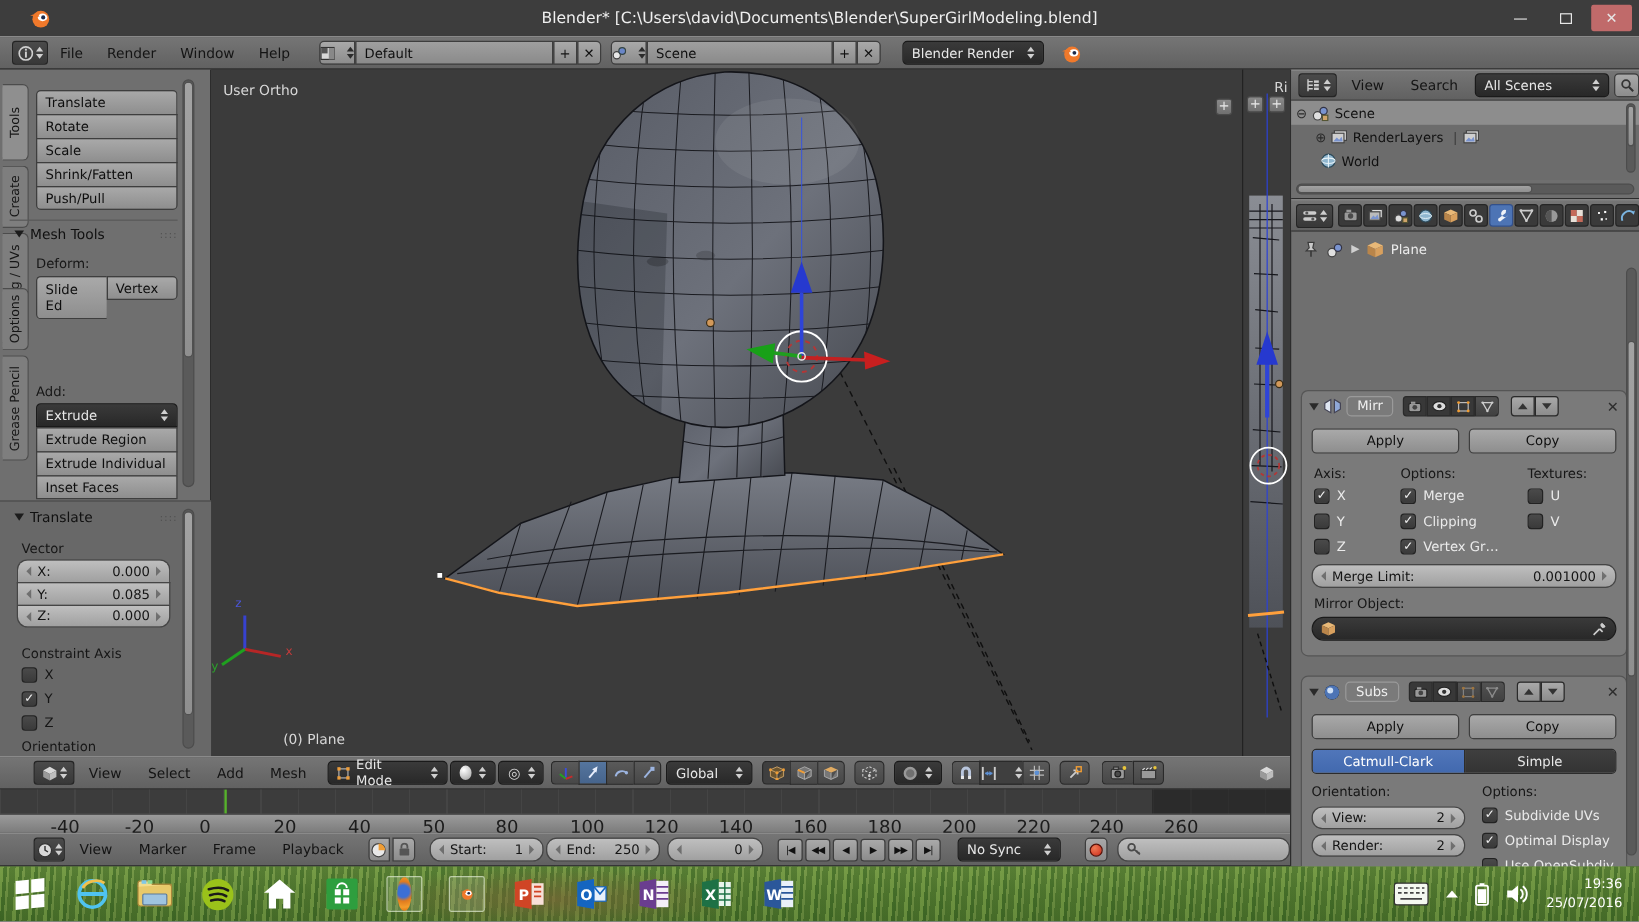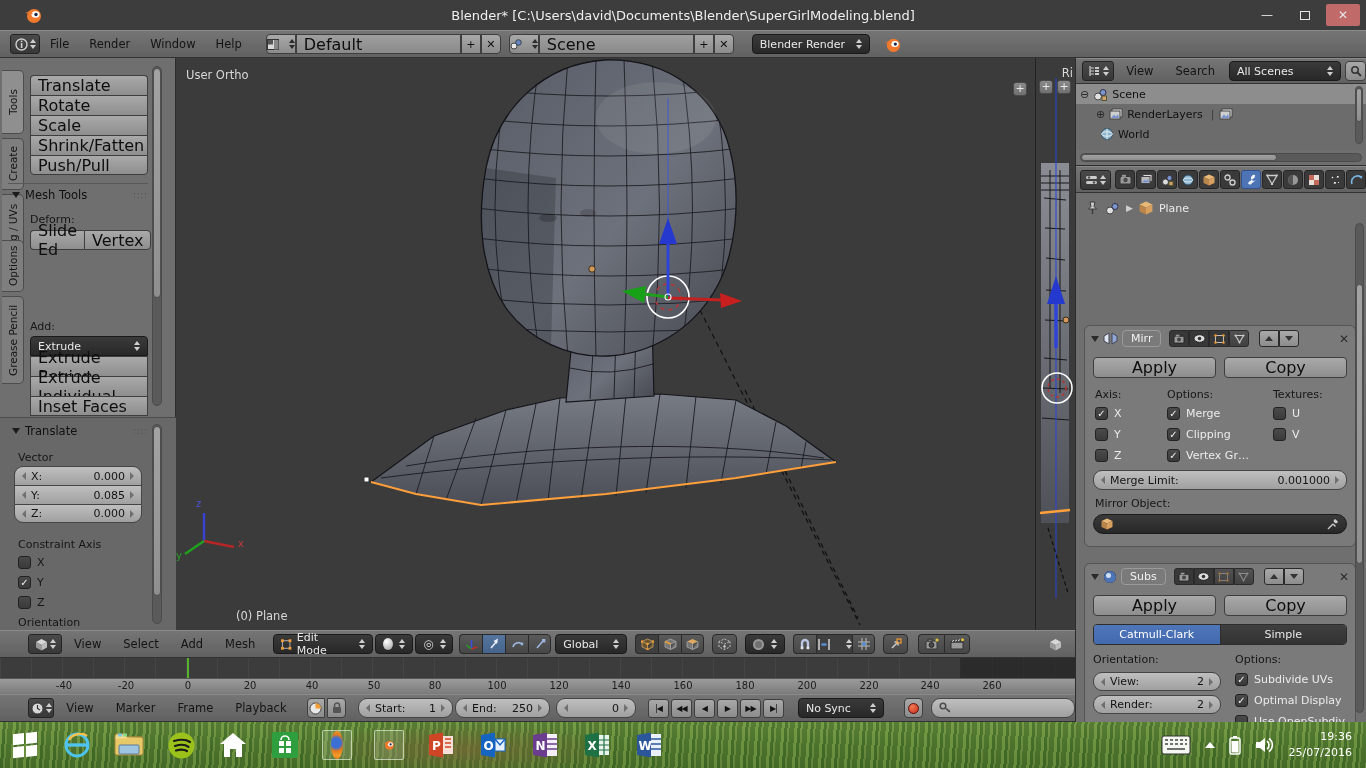--- a/index.html
+++ b/index.html
@@ -8,21 +8,21 @@
 .abs{position:absolute}
 
 .titlebar{left:0;top:0;width:1366px;height:30px;background:#3d3d3d;display:flex;align-items:center;color:#e8e8e8}
 .titlebar .ttl{position:absolute;left:0;right:0;text-align:center;font-size:13px;color:#efefef}
 .winbtn{width:34px;height:22px;display:flex;align-items:center;justify-content:center;color:#e6e6e6;font-size:12px}
 .winbtn.close{background:#c06a6a;border-radius:2px}
 .maxbox{width:10px;height:9px;border:1px solid #e6e6e6;display:inline-block}
 
 .hbar{background:linear-gradient(#757575,#616161);border-top:1px solid #8a8a8a;border-bottom:1px solid #333;display:flex;align-items:center;color:#141414}
 .menu{padding:0 10px;color:#141414;font-size:11.5px}
-.btn{background:linear-gradient(#a9a9a9,#8e8e8e);border:1px solid #3e3e3e;color:#0e0e0e;display:flex;align-items:center;padding:0 7px;font-size:16px}
+.btn{background:linear-gradient(#a9a9a9,#8e8e8e);border:1px solid #3e3e3e;color:#0e0e0e;display:flex;align-items:center;padding:0 7px;font-size:11px}
 .btn.r{border-radius:4px}
 .pill{background:linear-gradient(#bfbfbf,#a0a0a0);border:1px solid #454545;border-radius:9px;color:#141414;display:flex;align-items:center;padding:0 7px;font-size:11px;position:relative}
 .pill .stl,.pill .str{width:0;height:0;border-top:4px solid transparent;border-bottom:4px solid transparent;opacity:.45}
 .pill .stl{border-right:4px solid #222;margin-right:5px}
 .pill .str{border-left:4px solid #222;margin-left:5px}
 .ddark{background:linear-gradient(#3a3a3a,#282828);border:1px solid #1a1a1a;border-radius:4px;color:#e8e8e8;display:flex;align-items:center;padding:0 7px;font-size:11px}
 .ud{display:inline-flex;flex-direction:column;gap:2px;margin-left:auto;padding-left:6px}
 .ud i{width:0;height:0;border-left:3.5px solid transparent;border-right:3.5px solid transparent}
 .ud i.up{border-bottom:4px solid #cfcfcf}
 .ud i.dn{border-top:4px solid #cfcfcf}
@@ -59,21 +59,21 @@
 .tlh{left:0;top:694px;width:1075px;height:28px}
 .hbtn{height:20px;display:flex;align-items:center;justify-content:center;background:linear-gradient(#5a5a5a,#474747);border:1px solid #2a2a2a;color:#ddd}
 .hgrp{display:flex}
 .hgrp .hbtn{border-radius:0;border-right-width:0}
 .hgrp .hbtn:first-child{border-radius:4px 0 0 4px}
 .hgrp .hbtn:last-child{border-radius:0 4px 4px 0;border-right-width:1px}
 .hbtn.on{background:linear-gradient(#55759e,#46648c)}
 
 .track{left:0;top:658px;width:1075px;height:20px;background:#3c3c3c;background-image:repeating-linear-gradient(90deg,#454545 0 1px,transparent 1px 31px)}
 .ruler{left:0;top:678px;width:1075px;height:16px;background:linear-gradient(#9b9b9b,#7b7b7b);border-top:1px solid #555;color:#1c1c1c}
-.rtick{position:absolute;top:1px;width:44px;text-align:center;font-size:10px}
+.rtick{position:absolute;top:1px;width:44px;font-size:15px}
 .pbtn{width:21px;height:19px;display:flex;align-items:center;justify-content:center;background:linear-gradient(#a9a9a9,#8c8c8c);border:1px solid #3e3e3e;border-radius:3px;color:#111;font-size:8px;letter-spacing:-1px}
 
 .rightcol{left:1075px;top:58px;width:291px;height:664px;background:#6f6f6f;border-left:1px solid #2c2c2c}
 .outl-row{display:flex;align-items:center;height:20px;color:#111;gap:4px}
 .panelbox{position:absolute;left:8px;width:272px;background:#7a7a7a;border:1px solid #555;border-radius:6px}
 .seg{display:flex;height:21px;border:1px solid #2c2c2c;border-radius:4px;overflow:hidden}
 .seg .a{flex:1;background:linear-gradient(#547eb8,#4a70b4);background:linear-gradient(#5076ba,#4269ae);color:#fff;display:flex;align-items:center;justify-content:center}
 .seg .b{flex:1;background:linear-gradient(#3f3f3f,#333);color:#e8e8e8;display:flex;align-items:center;justify-content:center;border-left:1px solid #2c2c2c}
 .ptab{width:20px;height:19px;display:flex;align-items:center;justify-content:center;background:#3a3a3a;border:1px solid #262626;border-radius:3px;flex:none}
 .ptab.active{background:#4d74b5;border-color:#33508a}
@@ -190,21 +190,21 @@
       <div class="btn">Push/Pull</div>
     </div>
     <div class="abs" style="left:8px;top:125px;width:140px;border-top:1px solid #595959"></div>
     <div class="abs phead" style="left:12px;top:130px;width:136px">
       <span class="tri"></span>
       <span>Mesh Tools</span>
       <span class="grip4">::::</span>
     </div>
     <div class="abs blabel" style="left:30px;top:155px">Deform:</div>
     <div class="abs" style="left:30px;top:172px;width:118px;display:flex">
-      <div class="btn" style="flex:1;height:20px;border-radius:4px 0 0 4px;border-right-width:0">Slide Ed</div>
+      <div class="btn" style="flex:1;height:36px;border-radius:4px 0 0 4px;border-right-width:0">Slide Ed</div>
       <div class="btn" style="flex:1;height:20px;border-radius:0 4px 4px 0">Vertex</div>
     </div>
     <div class="abs blabel" style="left:30px;top:262px">Add:</div>
     <div class="abs ddark" style="left:30px;top:278px;width:118px;height:20px;border-radius:4px 4px 0 0">
       <span>Extrude</span>
       <span class="ud">
           <i class="up"></i>
           <i class="dn"></i>
         </span>
     </div>

